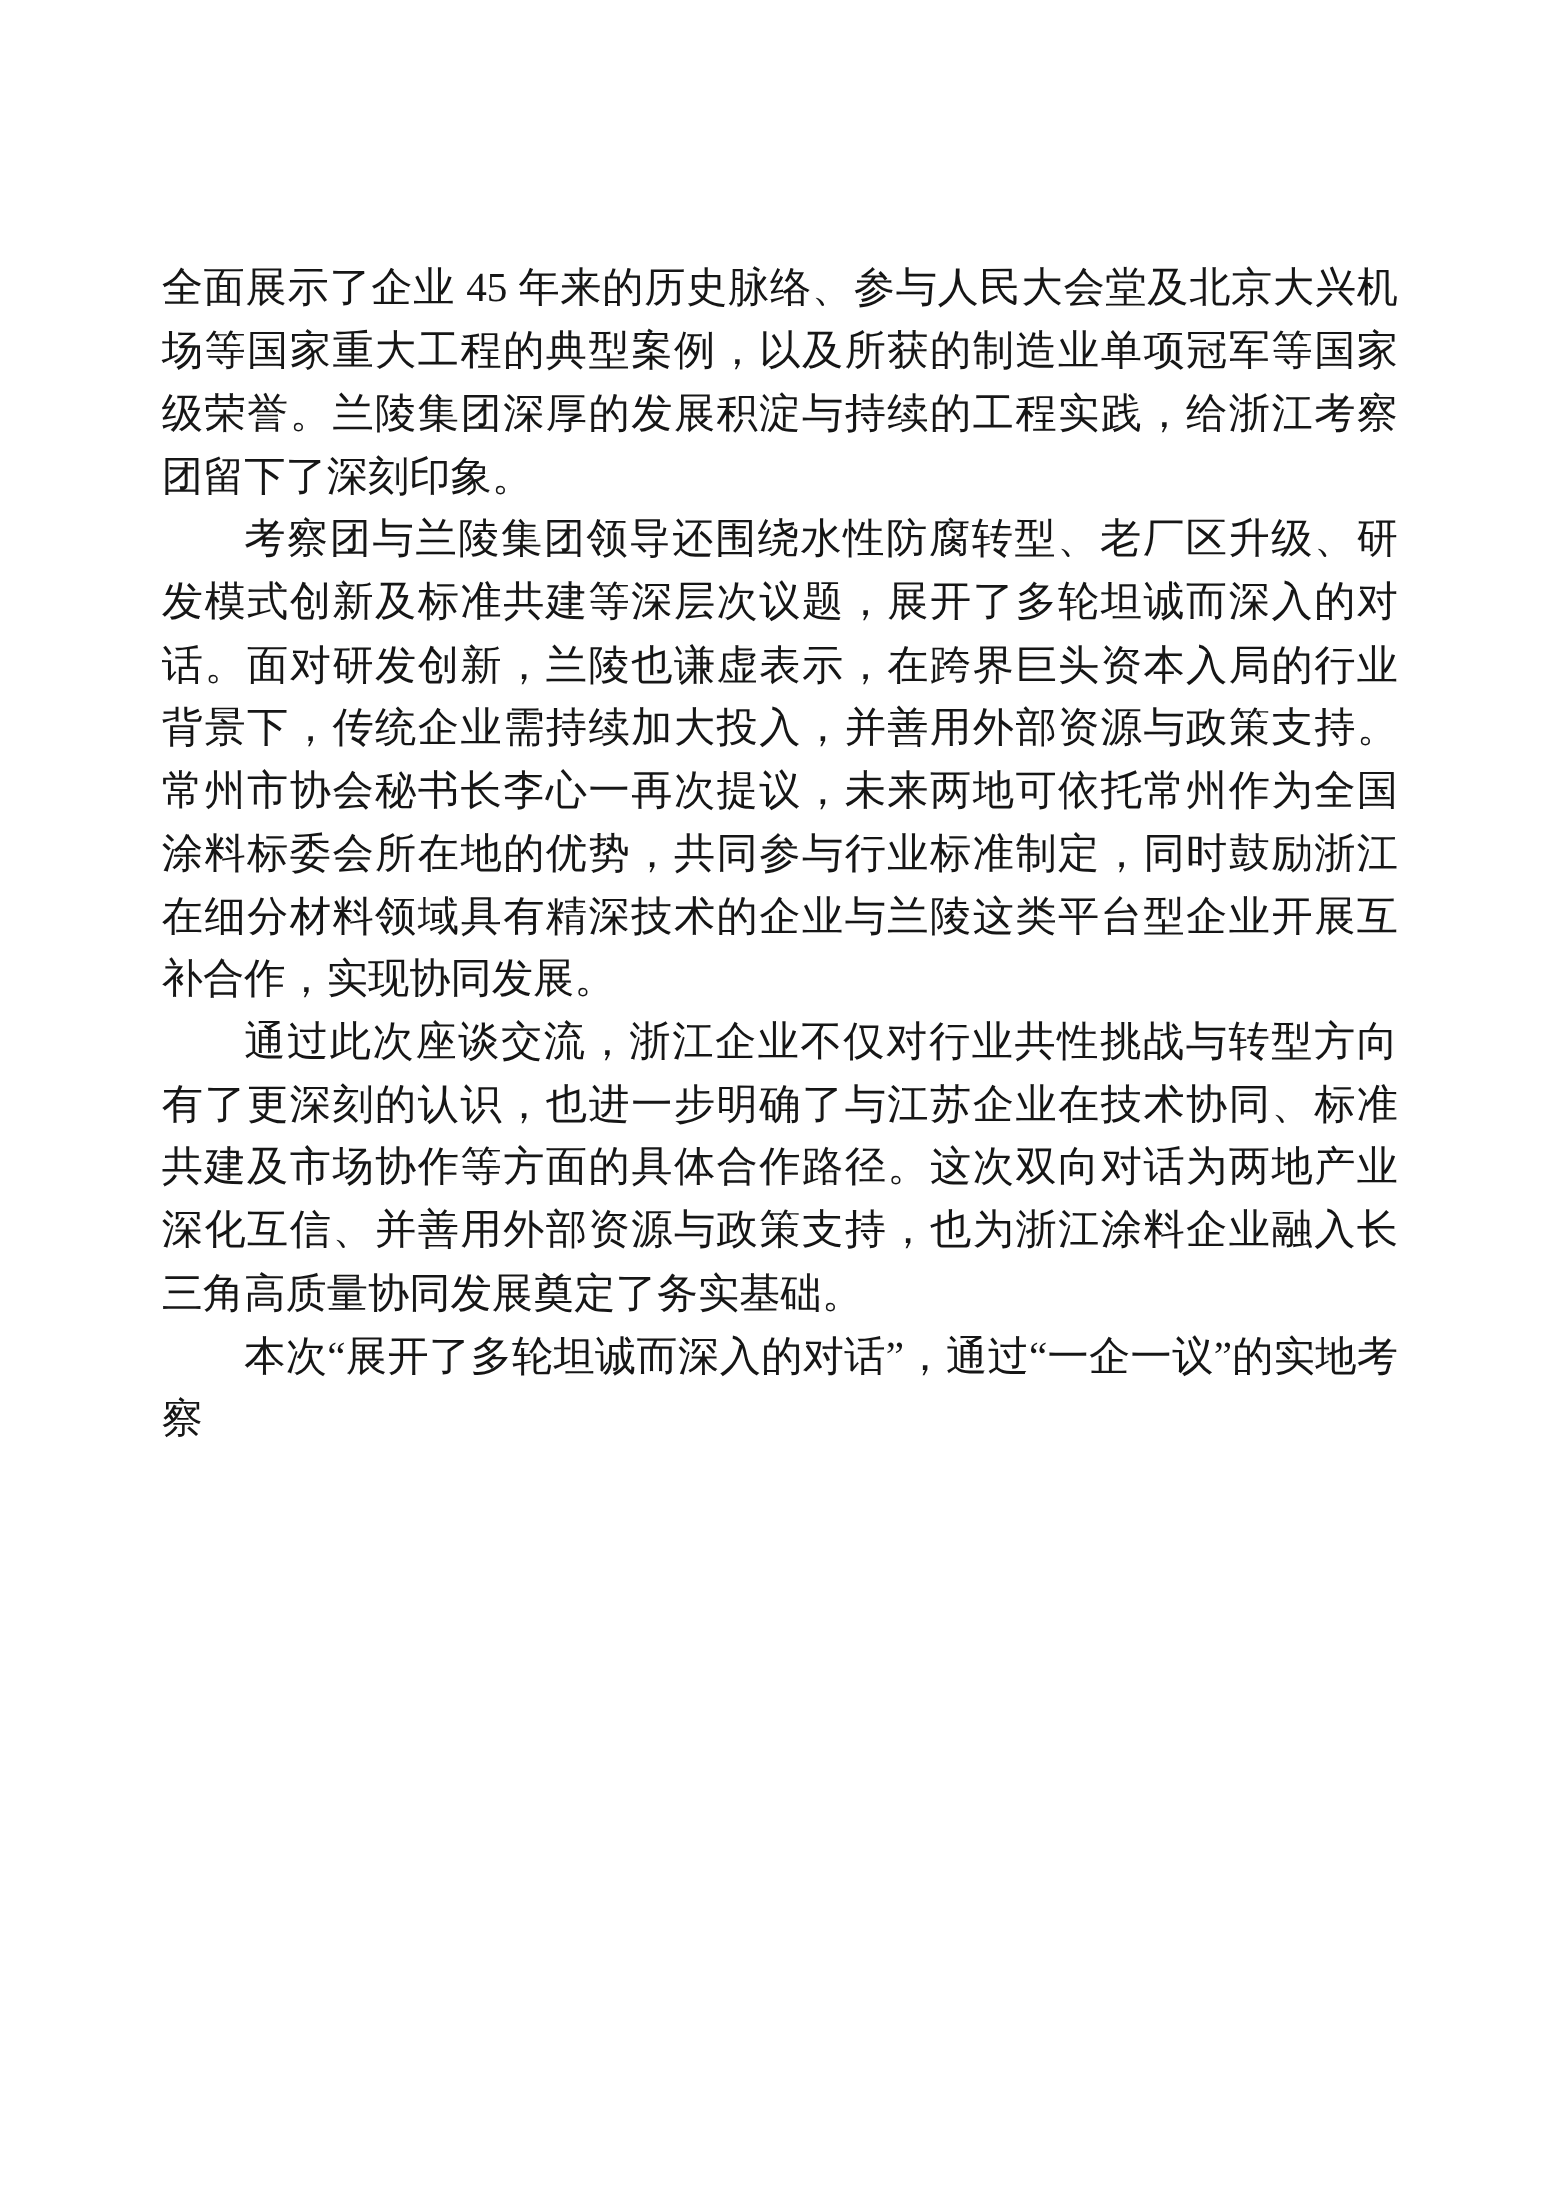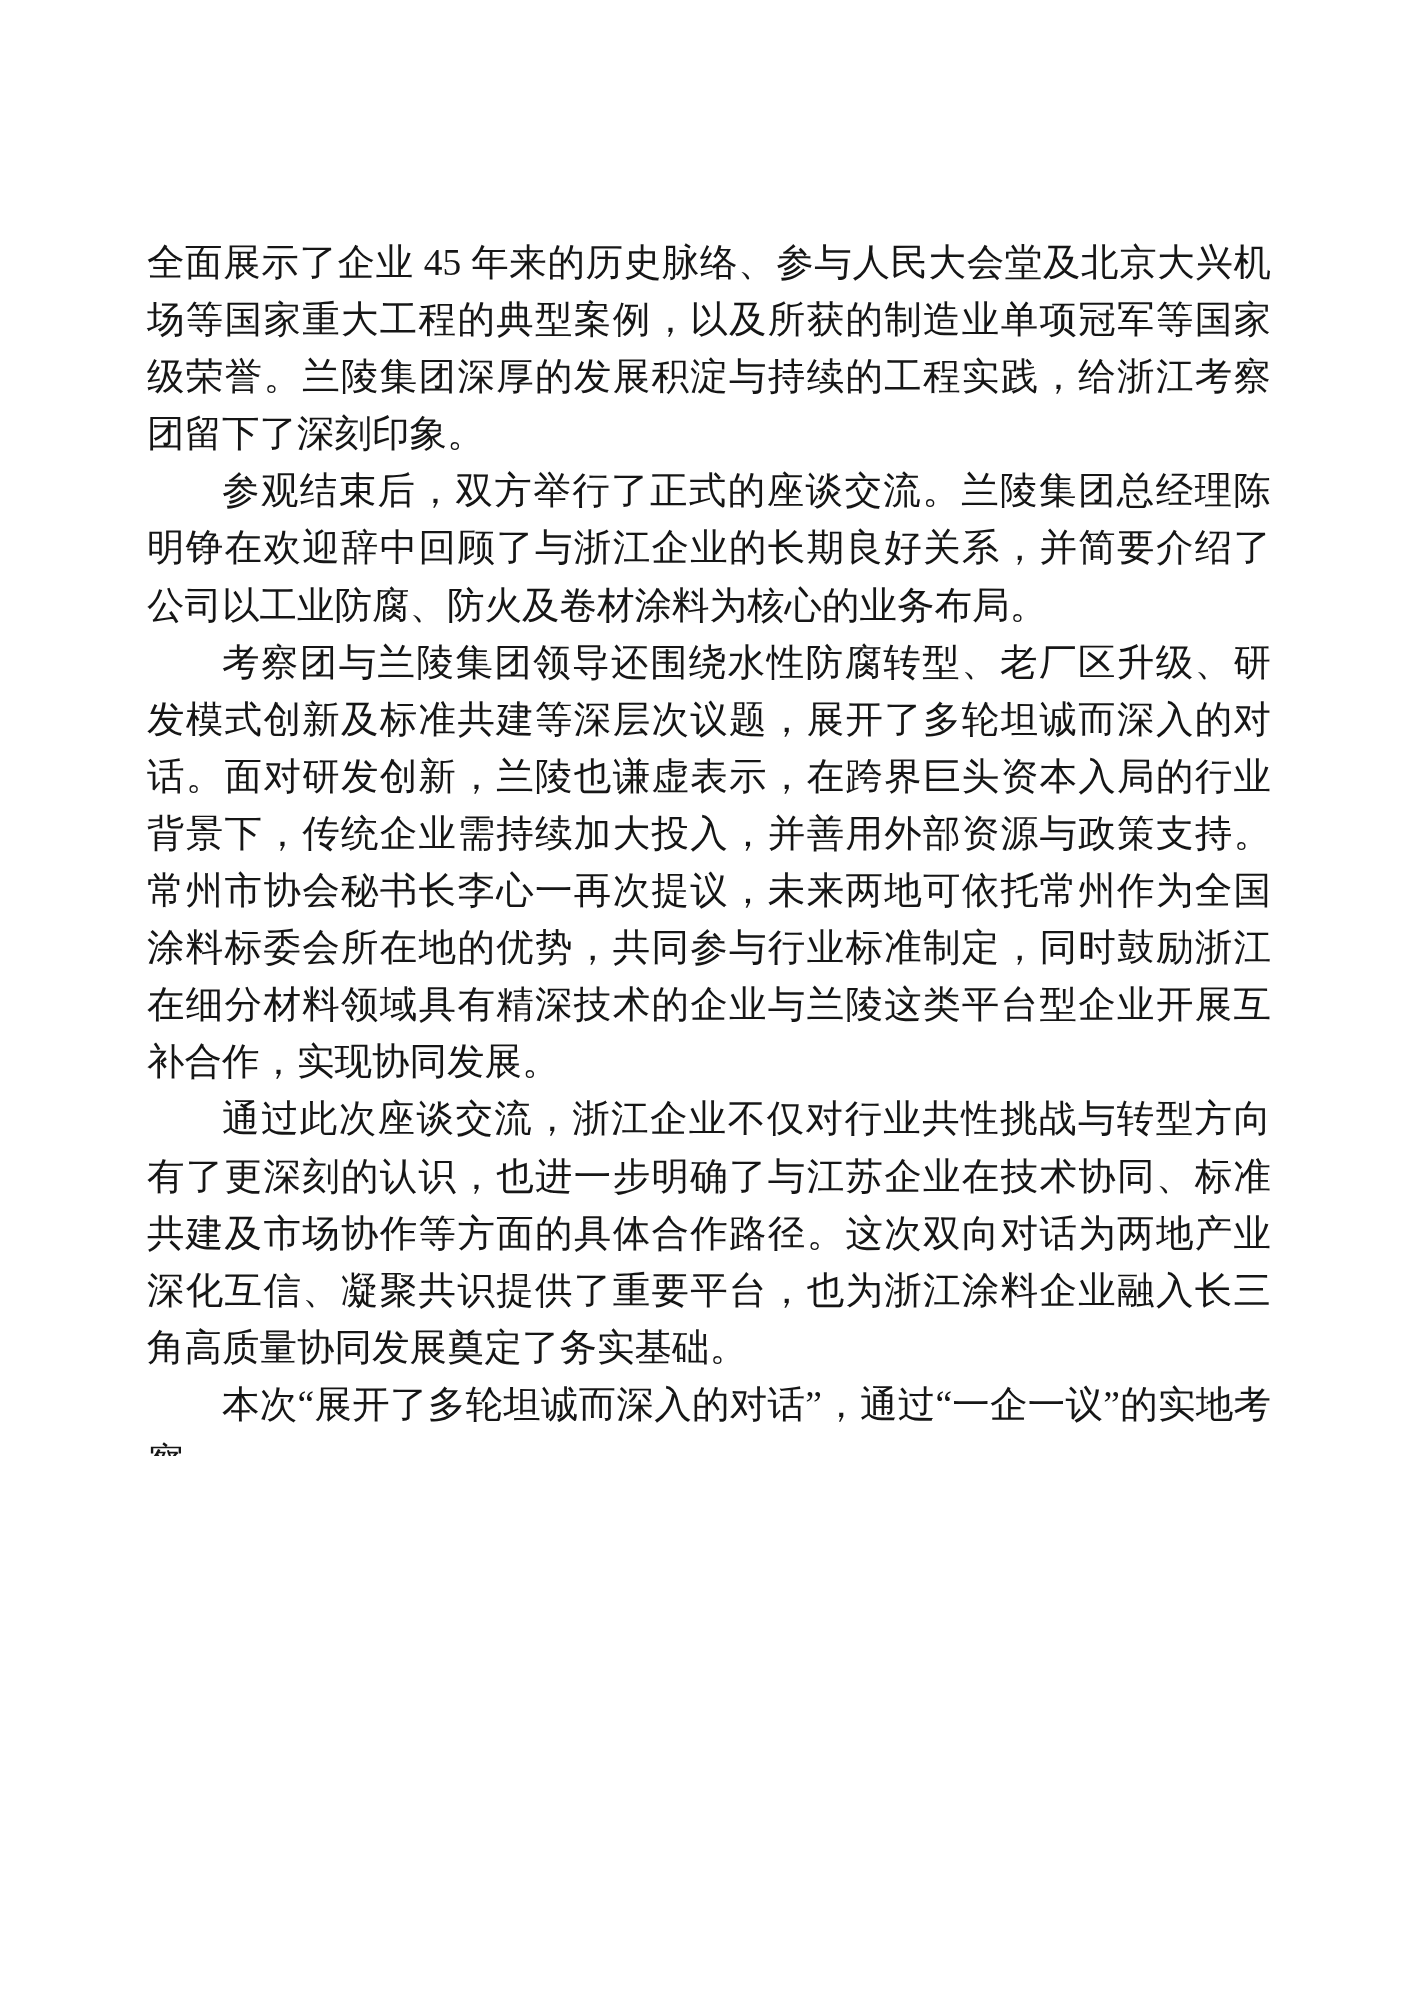--- a/index.html
+++ b/index.html
@@ -48,23 +48,22 @@
     color: #161616;
   }
 </style>
 </head>
 <body>
 
 <div class="page">
 
   <main class="body-text">
     <p>全面展示了企业 45 年来的历史脉络、参与人民大会堂及北京大兴机场等国家重大工程的典型案例，以及所获的制造业单项冠军等国家级荣誉。兰陵集团深厚的发展积淀与持续的工程实践，给浙江考察团留下了深刻印象。</p>
-    <p class="indent">参观结束后，双方举行了正式的座谈交流。兰陵集团总经理陈明铮在欢迎辞中回顾了与浙江企业的长期良好关系，并简要介绍了公司以工业防腐、防火及卷材涂料为核心的业务布局。</p>
     <p class="indent">考察团与兰陵集团领导还围绕水性防腐转型、老厂区升级、研发模式创新及标准共建等深层次议题，展开了多轮坦诚而深入的对话。面对研发创新，兰陵也谦虚表示，在跨界巨头资本入局的行业背景下，传统企业需持续加大投入，并善用外部资源与政策支持。常州市协会秘书长李心一再次提议，未来两地可依托常州作为全国涂料标委会所在地的优势，共同参与行业标准制定，同时鼓励浙江在细分材料领域具有精深技术的企业与兰陵这类平台型企业开展互补合作，实现协同发展。</p>
-    <p class="indent">通过此次座谈交流，浙江企业不仅对行业共性挑战与转型方向有了更深刻的认识，也进一步明确了与江苏企业在技术协同、标准共建及市场协作等方面的具体合作路径。这次双向对话为两地产业深化互信、凝聚共识提供了重要平台，也为浙江涂料企业融入长三角高质量协同发展奠定了务实基础。</p>
+    <p class="indent">通过此次座谈交流，浙江企业不仅对行业共性挑战与转型方向有了更深刻的认识，也进一步明确了与江苏企业在技术协同、标准共建及市场协作等方面的具体合作路径。这次双向对话为两地产业深化互信、并善用外部资源与政策支持，也为浙江涂料企业融入长三角高质量协同发展奠定了务实基础。</p>
     <p class="indent">本次“展开了多轮坦诚而深入的对话”，通过“一企一议”的实地考察</p>
   </main>
 
   <footer class="page-footer">
     <span class="page-number">—8—</span>
   </footer>
 
 </div>
 
 </body></html>

